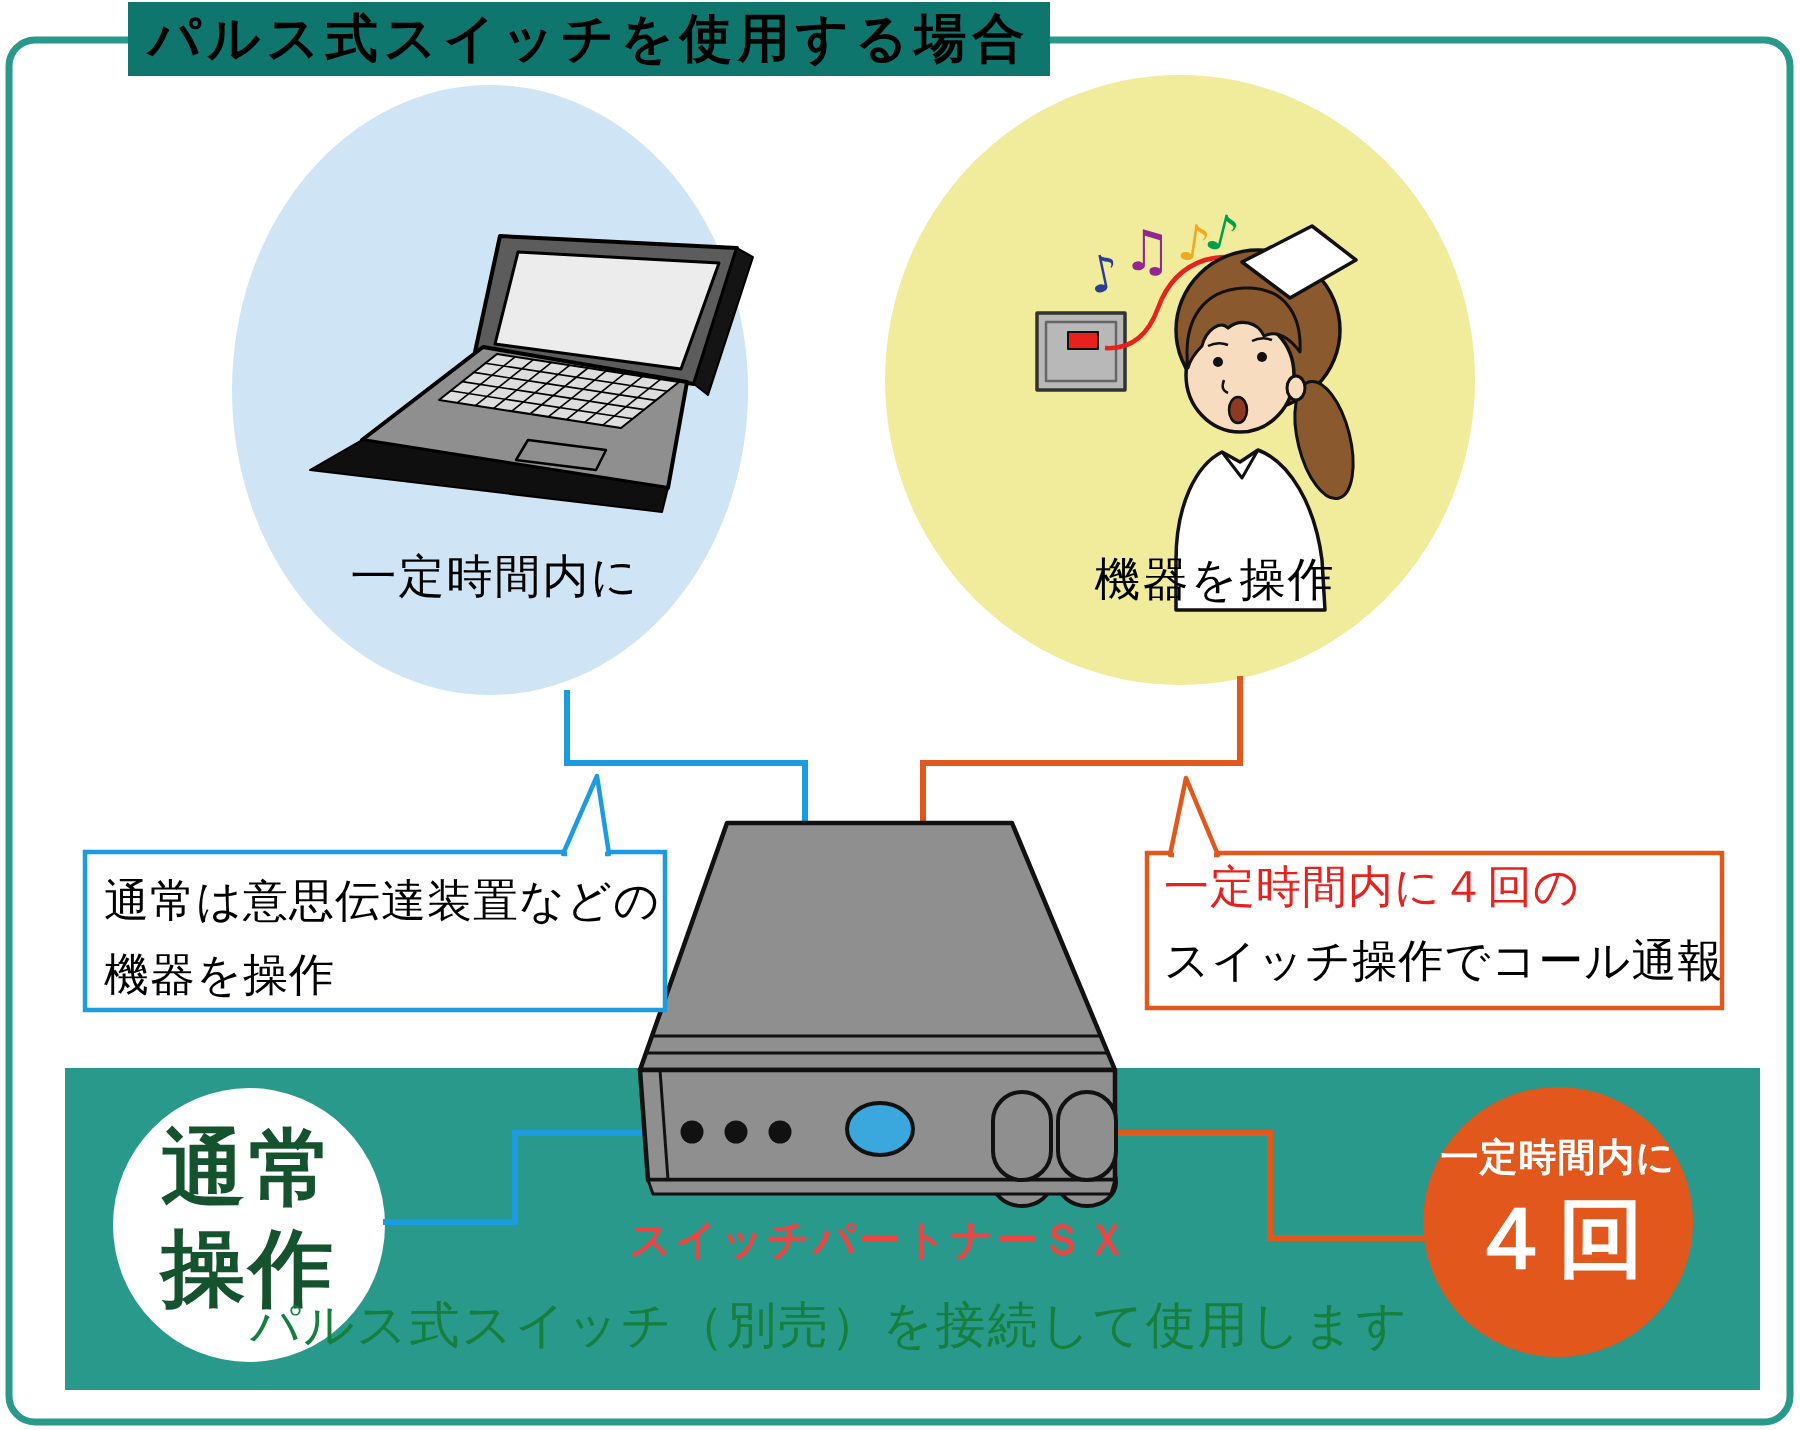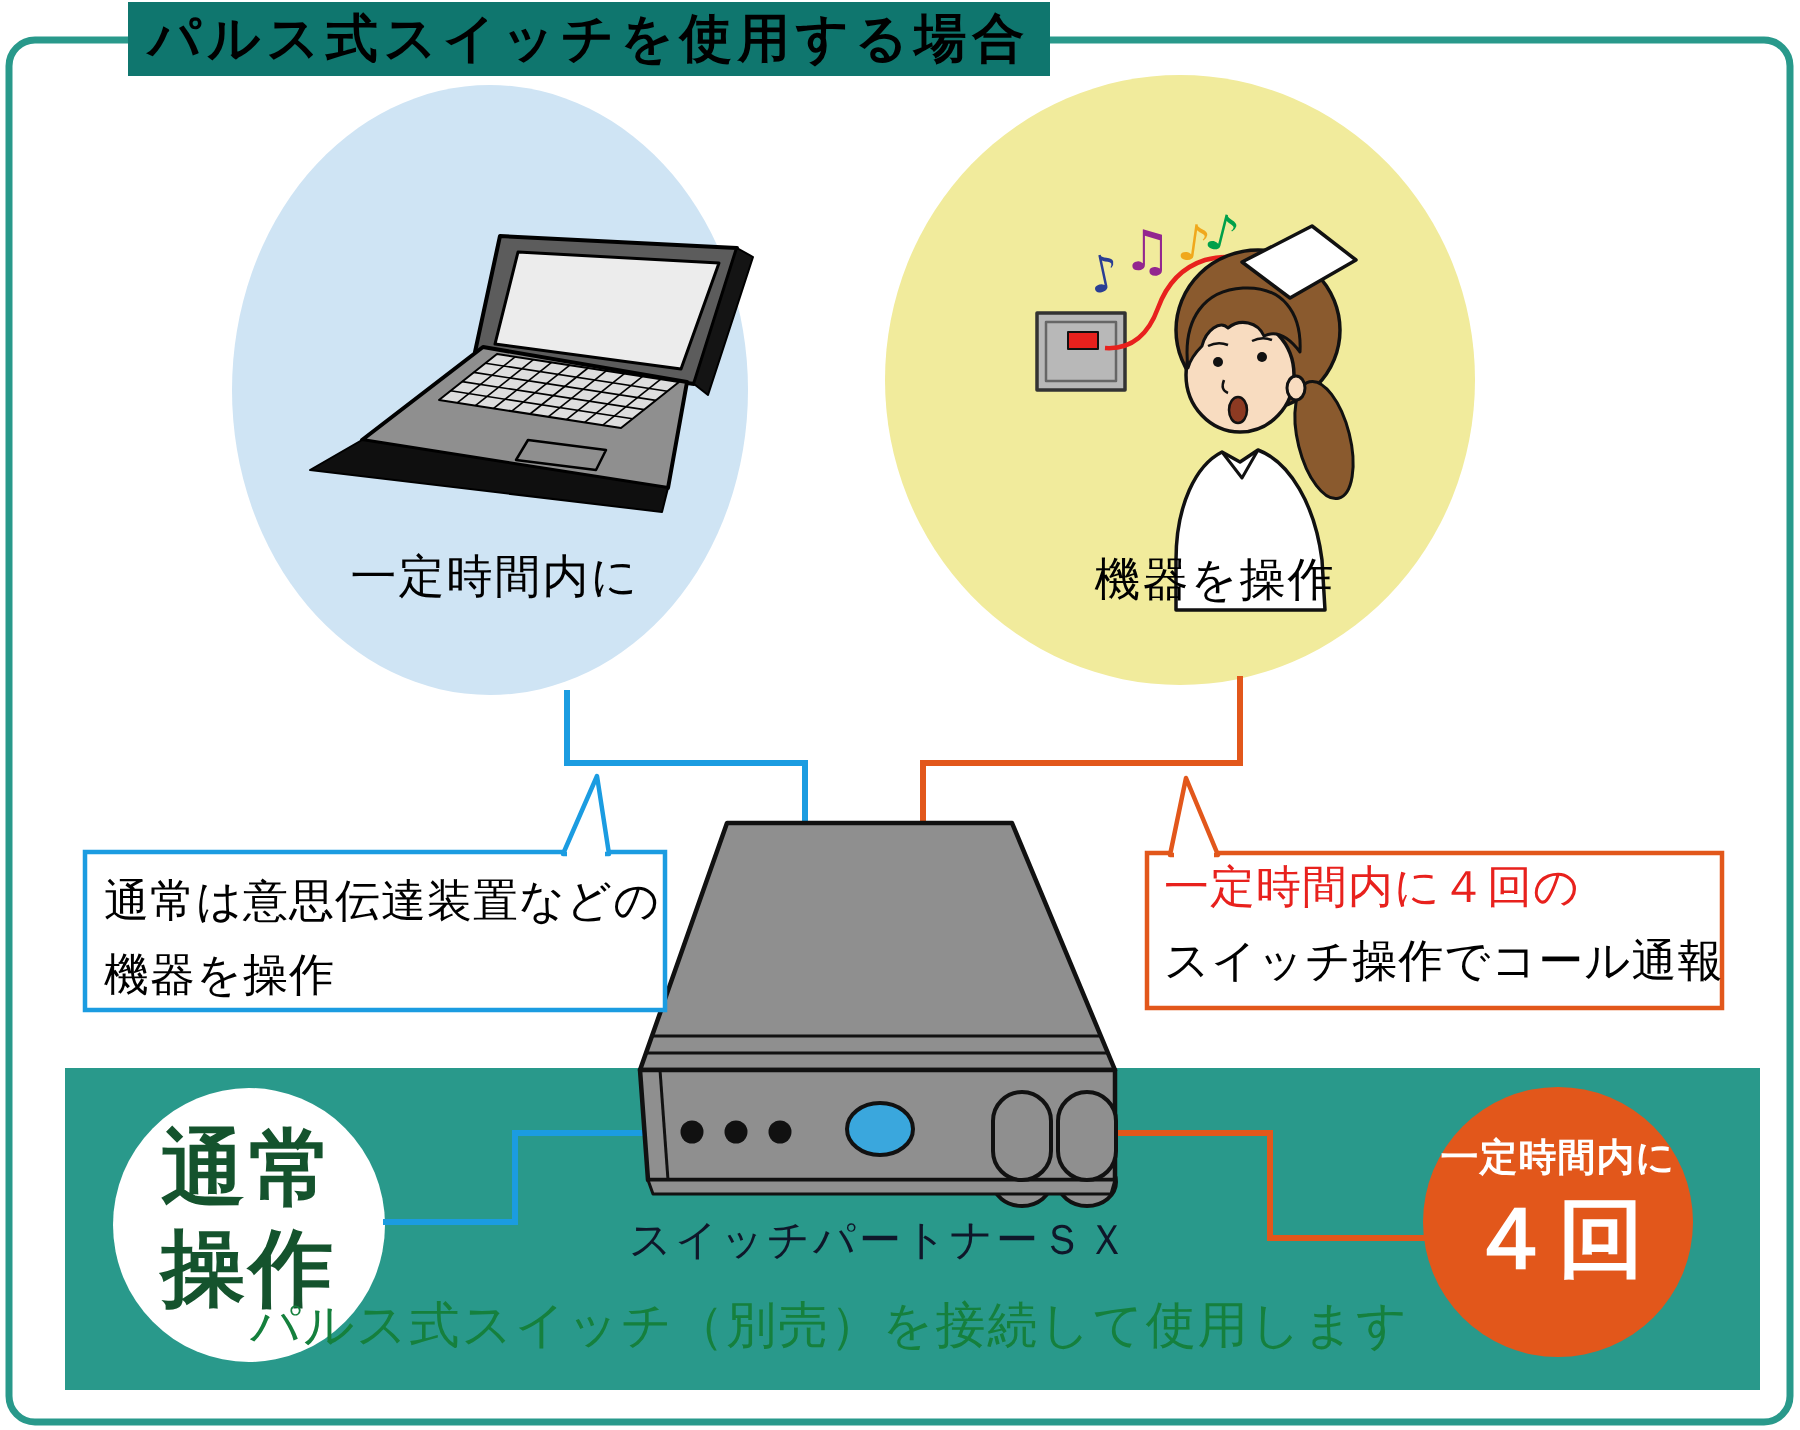--- a/index.html
+++ b/index.html
@@ -12,21 +12,21 @@
   .circle-label{font-size:46px;text-align:center;letter-spacing:2px;white-space:nowrap;}
   #label-left{left:315px;top:546px;width:360px;}
   #label-right{left:1035px;top:549px;width:360px;}
   .callout-text{font-size:45px;line-height:74px;letter-spacing:1px;white-space:nowrap;}
   #callout-normal{left:104px;top:864px;}
   #callout-call{left:1164px;top:850px;}
   #callout-call .red{color:#e8211d;}
   #badge-normal{left:139px;top:1118px;width:220px;text-align:center;font-size:84px;
                 font-weight:bold;line-height:100px;color:#14532d;letter-spacing:4px;}
   #device-name{left:550px;top:1212px;width:660px;text-align:center;font-size:42px;
-               font-weight:normal;color:#0f172a;letter-spacing:3px;white-space:nowrap;}
+               font-weight:bold;color:#ef4444;letter-spacing:3px;white-space:nowrap;}
   #band-desc{left:250px;top:1292px;width:1100px;text-align:center;font-size:50px;
              color:#15803d;letter-spacing:2px;white-space:nowrap;}
   #count-badge{left:1408px;top:1128px;width:300px;text-align:center;color:#fff;}
   #count-badge .s{font-size:38px;font-weight:bold;line-height:58px;letter-spacing:1px;}
   #count-badge .b{font-size:86px;font-weight:bold;line-height:104px;letter-spacing:4px;}
 </style>
 </head>
 <body>
 
 <div id="stage">

